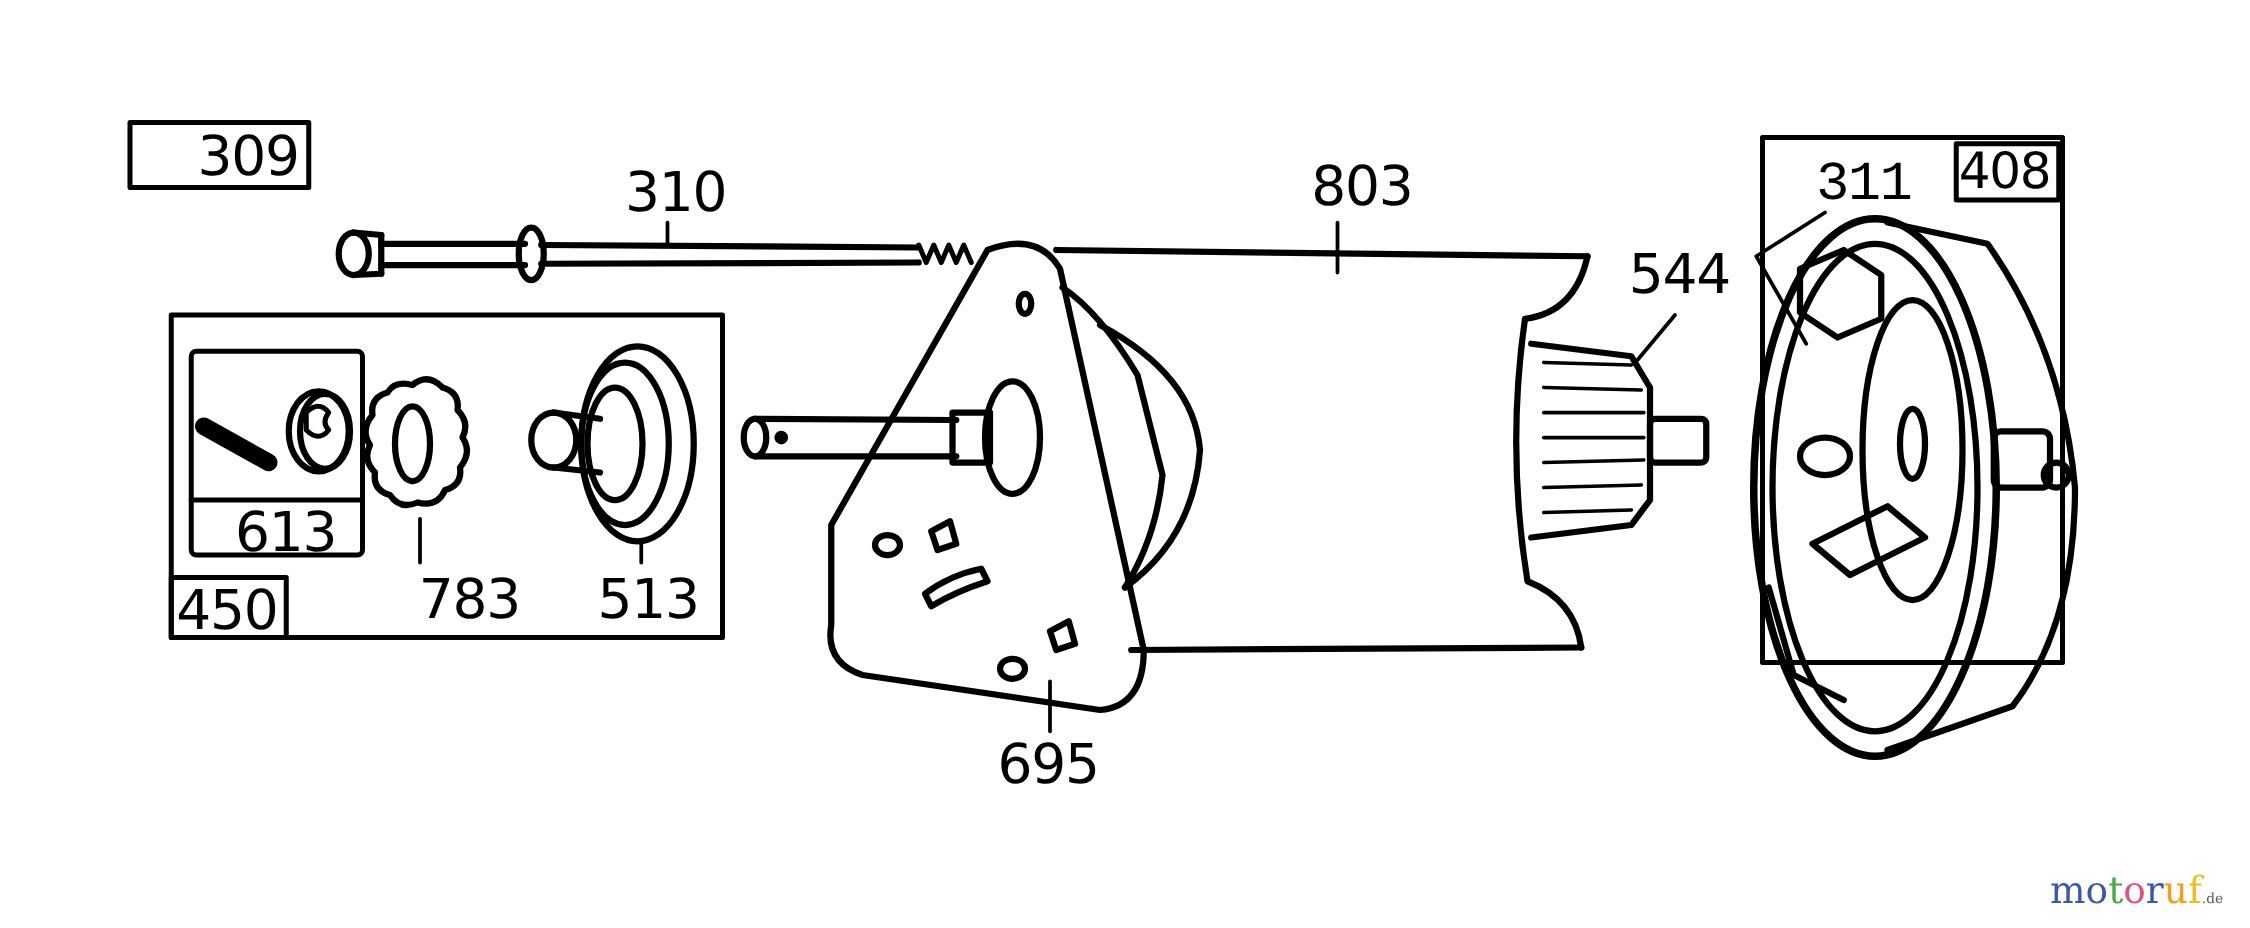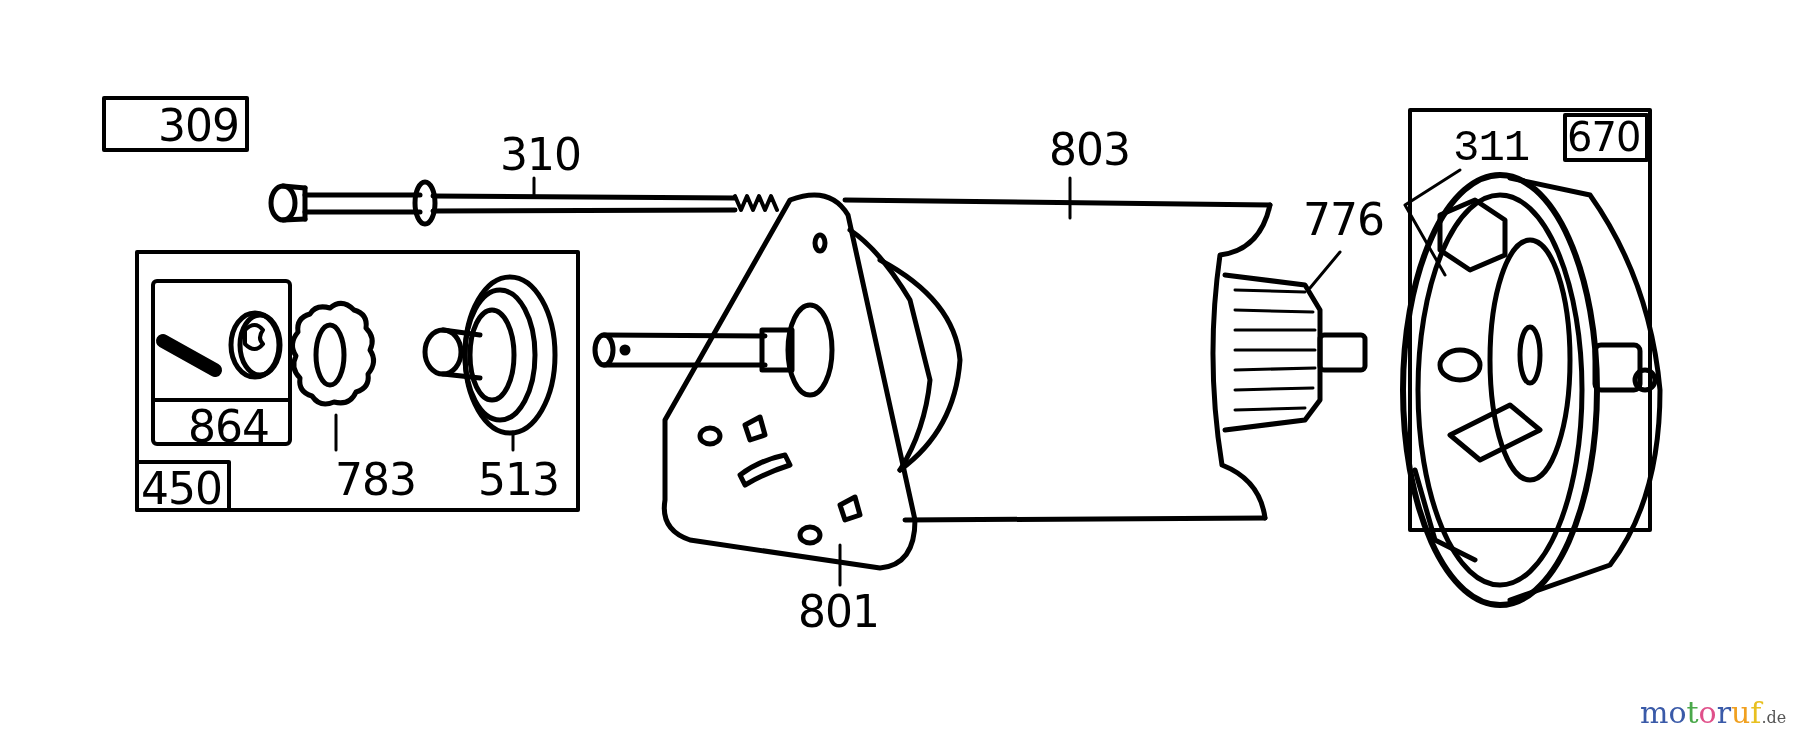--- a/index.html
+++ b/index.html
@@ -1,21 +1,21 @@
 <!DOCTYPE html>
 <html><head>
 <meta charset="utf-8">
 <style>
   html,body{margin:0;padding:0;background:#fff;}
   body{width:1800px;height:742px;position:relative;overflow:hidden;font-family:"DejaVu Sans",sans-serif;}
   svg.diagram{position:absolute;left:0;top:0;}
   .lbl{position:absolute;font-family:"DejaVu Sans",sans-serif;font-size:44px;color:#000;line-height:1;letter-spacing:-1px;}
   .wm{position:absolute;left:1640px;top:698px;font-family:"DejaVu Serif",serif;font-size:30px;line-height:1;}
   .wm span{display:inline-block;}
-  .wm .tld{font-size:16px;color:#555;}
+  .wm .tld{font-size:11px;color:#555;}
 </style>
 </head>
 <body>
 
 <svg class="diagram" width="1800" height="742" viewBox="0 0 1800 742" fill="none" stroke="#000" stroke-width="5" stroke-linejoin="round" stroke-linecap="round">
 
   <rect x="104" y="98" width="143" height="52" stroke-width="4"></rect>
 
   <g>
     <ellipse cx="283" cy="203" rx="12" ry="17"></ellipse>
@@ -110,23 +110,23 @@
     <path d="M1450 435 l60 -30 l30 25 l-60 30 z"></path>
     <path d="M1415 470 l20 70 l40 20"></path>
     <path d="M1460 170 l-55 35 l40 70" stroke-width="3"></path>
   </g>
 </svg>
 
 <div class="lbl" style="left:158px;top:104px;">309</div>
 <div class="lbl" style="left:500px;top:133px;">310</div>
 <div class="lbl" style="left:1030px;top:128px;margin-left:19px;">803</div>
 <div class="lbl" style="left:1453px;top:126px;font-family:Liberation Mono, monospace;">311</div>
-<div class="lbl" style="left:1567px;top:117px;font-size:40px;">670</div>
-<div class="lbl" style="left:1303px;top:198px;">776</div>
-<div class="lbl" style="left:188px;top:405px;">864</div>
+<div class="lbl" style="left:1567px;top:117px;font-size:40px;">408</div>
+<div class="lbl" style="left:1303px;top:198px;">544</div>
+<div class="lbl" style="left:188px;top:405px;">613</div>
 <div class="lbl" style="left:141px;top:467px;">450</div>
 <div class="lbl" style="left:303px;top:458px;margin-left:32px;">783</div>
 <div class="lbl" style="left:478px;top:458px;">513</div>
-<div class="lbl" style="left:798px;top:590px;">801</div>
+<div class="lbl" style="left:798px;top:590px;">695</div>
 
 <div class="wm">
   <span style="color:#3a5aa8">m</span><span style="color:#3a5aa8">o</span><span style="color:#4aa84a">t</span><span style="color:#e0508a">o</span><span style="color:#3a5aa8">r</span><span style="color:#f0a020">u</span><span style="color:#e8c020">f</span><span class="tld">.de</span>
 </div>
 
 </body></html>

